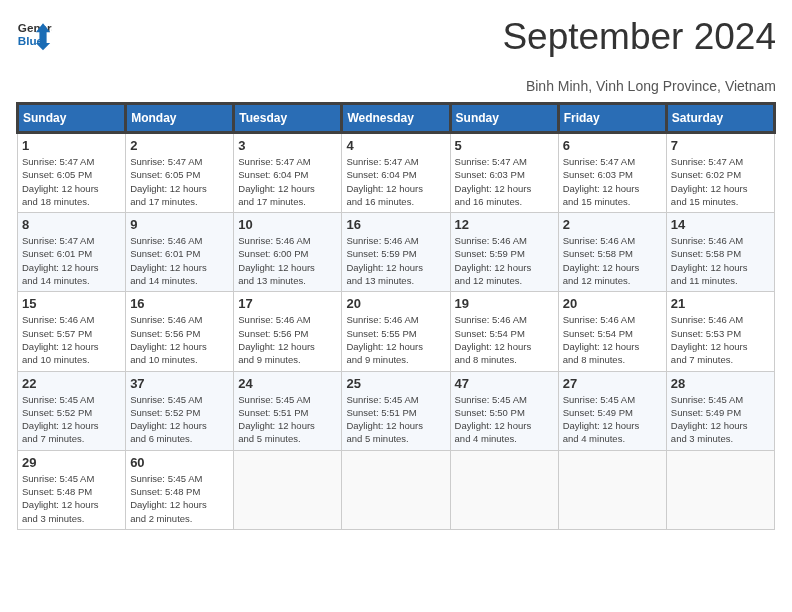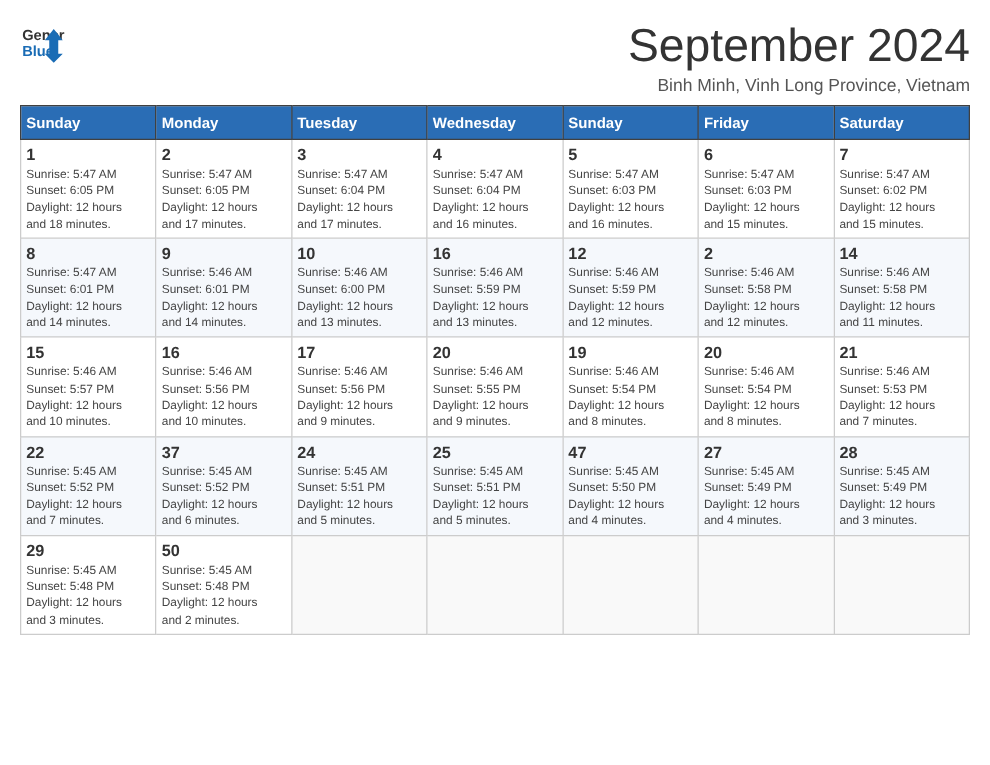--- a/index.html
+++ b/index.html
@@ -29,35 +29,35 @@
       text-align: right;
     }
     .month-title {
       font-size: 37px;
       font-weight: normal;
       color: #333;
     }
     .subtitle {
       font-size: 14px;
       color: #555;
-      margin-top: 2px;
+      margin-top: 20px;
     }
     .calendar-table {
       width: 100%;
       border-collapse: collapse;
       font-size: 10px;
     }
     .calendar-table th {
       background-color: #2a6db5;
       color: #fff;
       padding: 6px 4px;
       text-align: left;
       font-size: 12px;
       font-weight: bold;
-      border: 1px solid #404040;
+      border: 3px solid #404040;
     }
     .calendar-table td {
       border: 1px solid #ccc;
       vertical-align: top;
       padding: 4px;
       width: calc(100% / 7);
       min-height: 70px;
       background: #fff;
     }
     .calendar-table tr:nth-child(even) td {
@@ -314,21 +314,21 @@
       </tr>
       <tr>
         <td>
           <div class="day-number">29</div>
           <div class="day-info" style="white-space: pre-line;">Sunrise: 5:45 AM
 Sunset: 5:48 PM
 Daylight: 12 hours
 and 3 minutes.</div>
         </td>
         <td>
-          <div class="day-number">50</div>
+          <div class="day-number">60</div>
           <div class="day-info" style="white-space: pre-line;">Sunrise: 5:45 AM
 Sunset: 5:48 PM
 Daylight: 12 hours
 and 2 minutes.</div>
         </td>
         <td class="empty-cell"></td>
         <td class="empty-cell"></td>
         <td class="empty-cell"></td>
         <td class="empty-cell"></td>
         <td class="empty-cell"></td>

